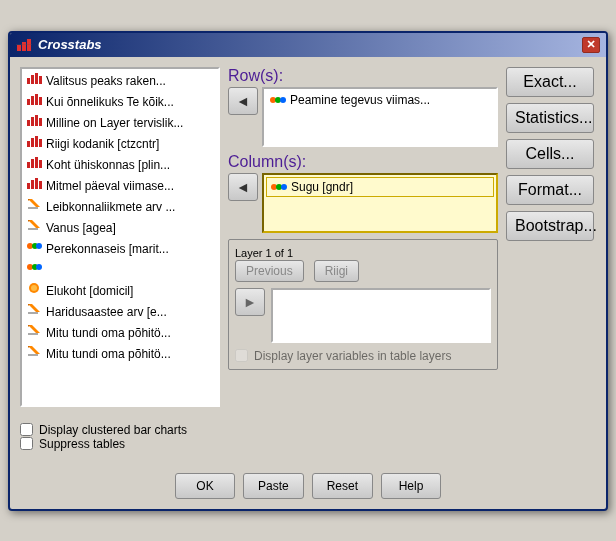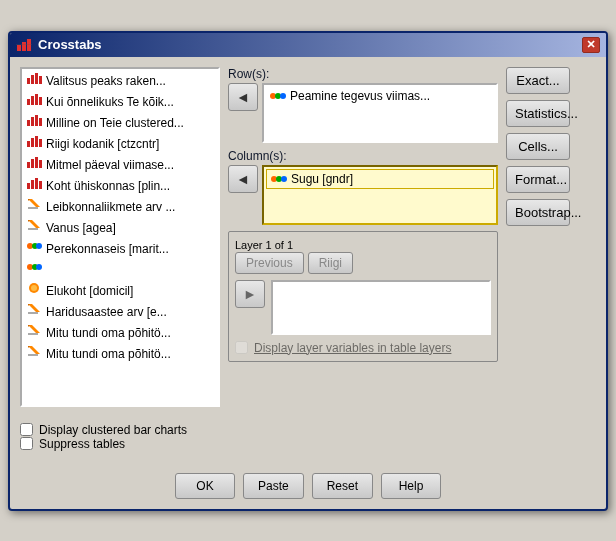--- a/index.html
+++ b/index.html
@@ -20,20 +20,21 @@
       display: flex;
       align-items: center;
       justify-content: space-between;
       border-radius: 2px 2px 0 0;
     }
 
     .title-bar-left {
       display: flex;
       align-items: center;
       gap: 6px;
+      font-style: italic;
     }
 
     .title-icon {
       width: 16px;
       height: 16px;
     }
 
     .title-text {
       font-size: 13px;
       font-weight: bold;
@@ -93,23 +94,23 @@
       gap: 6px;
     }
 
     .field-section {
       display: flex;
       flex-direction: column;
       gap: 2px;
     }
 
     .field-label {
-      font-size: 12px;
+      font-size: 16px;
       font-weight: normal;
-      color: #0f172a;
+      color: #4c1d95;
     }
 
     .field-row {
       display: flex;
       align-items: flex-start;
       gap: 4px;
     }
 
     .field-box {
       flex: 1;
@@ -155,21 +156,21 @@
       background: #d4d0c8;
     }
 
     .layer-title {
       font-size: 11px;
       margin-bottom: 8px;
     }
 
     .layer-nav {
       display: flex;
-      gap: 4px;
+      gap: 10px;
       margin-bottom: 6px;
     }
 
     .layer-nav-btn {
       background: linear-gradient(to bottom, #e8e8e8, #c8c8c8);
       border: 1px solid #888;
       border-radius: 3px;
       padding: 3px 10px;
       cursor: pointer;
       color: #888;
@@ -205,41 +206,40 @@
 
     .display-layer-row {
       display: flex;
       align-items: center;
       gap: 6px;
       margin-top: 6px;
     }
 
     .checkbox-disabled {
       opacity: 0.5;
-      text-decoration: underline;
     }
 
     
     .right-panel {
       display: flex;
       flex-direction: column;
       gap: 6px;
       width: 90px;
       flex-shrink: 0;
     }
 
     .action-btn {
       background: linear-gradient(to bottom, #e8e8e8, #c8c8c8);
       border: 1px solid #888;
       border-radius: 3px;
       padding: 5px 8px;
       cursor: pointer;
-      font-size: 13px;
+      font-size: 16px;
       text-align: center;
-      width: 64px;
+      width: 88px;
     }
 
     
     .bottom-panel {
       padding: 6px 10px;
     }
 
     .checkboxes-row {
       display: flex;
       flex-direction: column;
@@ -317,48 +317,48 @@
               </svg></span>
             <span>Kui õnnelikuks Te kõik...</span>
           </li>
           <li>
             <span style="flex-shrink:0;display:inline-block;width:16px;"><svg width="16" height="14" viewBox="0 0 16 14">
                 <rect x="1" y="7" width="3" height="6" fill="#cc2222"></rect>
                 <rect x="5" y="4" width="3" height="9" fill="#cc2222"></rect>
                 <rect x="9" y="2" width="3" height="11" fill="#cc2222"></rect>
                 <rect x="13" y="5" width="3" height="8" fill="#cc2222"></rect>
               </svg></span>
-            <span>Milline on Teie clustered...</span>
+            <span>Milline on Layer tervislik...</span>
           </li>
           <li>
             <span style="flex-shrink:0;display:inline-block;width:16px;"><svg width="16" height="14" viewBox="0 0 16 14">
                 <rect x="1" y="7" width="3" height="6" fill="#cc2222"></rect>
                 <rect x="5" y="4" width="3" height="9" fill="#cc2222"></rect>
                 <rect x="9" y="2" width="3" height="11" fill="#cc2222"></rect>
                 <rect x="13" y="5" width="3" height="8" fill="#cc2222"></rect>
               </svg></span>
             <span>Riigi kodanik [ctzcntr]</span>
           </li>
           <li>
             <span style="flex-shrink:0;display:inline-block;width:16px;"><svg width="16" height="14" viewBox="0 0 16 14">
                 <rect x="1" y="7" width="3" height="6" fill="#cc2222"></rect>
                 <rect x="5" y="4" width="3" height="9" fill="#cc2222"></rect>
                 <rect x="9" y="2" width="3" height="11" fill="#cc2222"></rect>
                 <rect x="13" y="5" width="3" height="8" fill="#cc2222"></rect>
               </svg></span>
-            <span>Mitmel päeval viimase...</span>
+            <span>Koht ühiskonnas [plin...</span>
           </li>
           <li>
             <span style="flex-shrink:0;display:inline-block;width:16px;"><svg width="16" height="14" viewBox="0 0 16 14">
                 <rect x="1" y="7" width="3" height="6" fill="#cc2222"></rect>
                 <rect x="5" y="4" width="3" height="9" fill="#cc2222"></rect>
                 <rect x="9" y="2" width="3" height="11" fill="#cc2222"></rect>
                 <rect x="13" y="5" width="3" height="8" fill="#cc2222"></rect>
               </svg></span>
-            <span>Koht ühiskonnas [plin...</span>
+            <span>Mitmel päeval viimase...</span>
           </li>
           <li>
             <span style="flex-shrink:0;display:inline-block;width:16px;"><svg width="16" height="14" viewBox="0 0 16 14">
                 <rect x="2" y="10" width="10" height="2" fill="#aaaaaa"></rect>
                 <polygon points="2,2 6,2 14,10 10,10" fill="#ff8800"></polygon>
                 <polygon points="2,2 4,2 2,4" fill="#cc6600"></polygon>
               </svg></span>
             <span>Leibkonnaliikmete arv ...</span>
           </li>
           <li>

